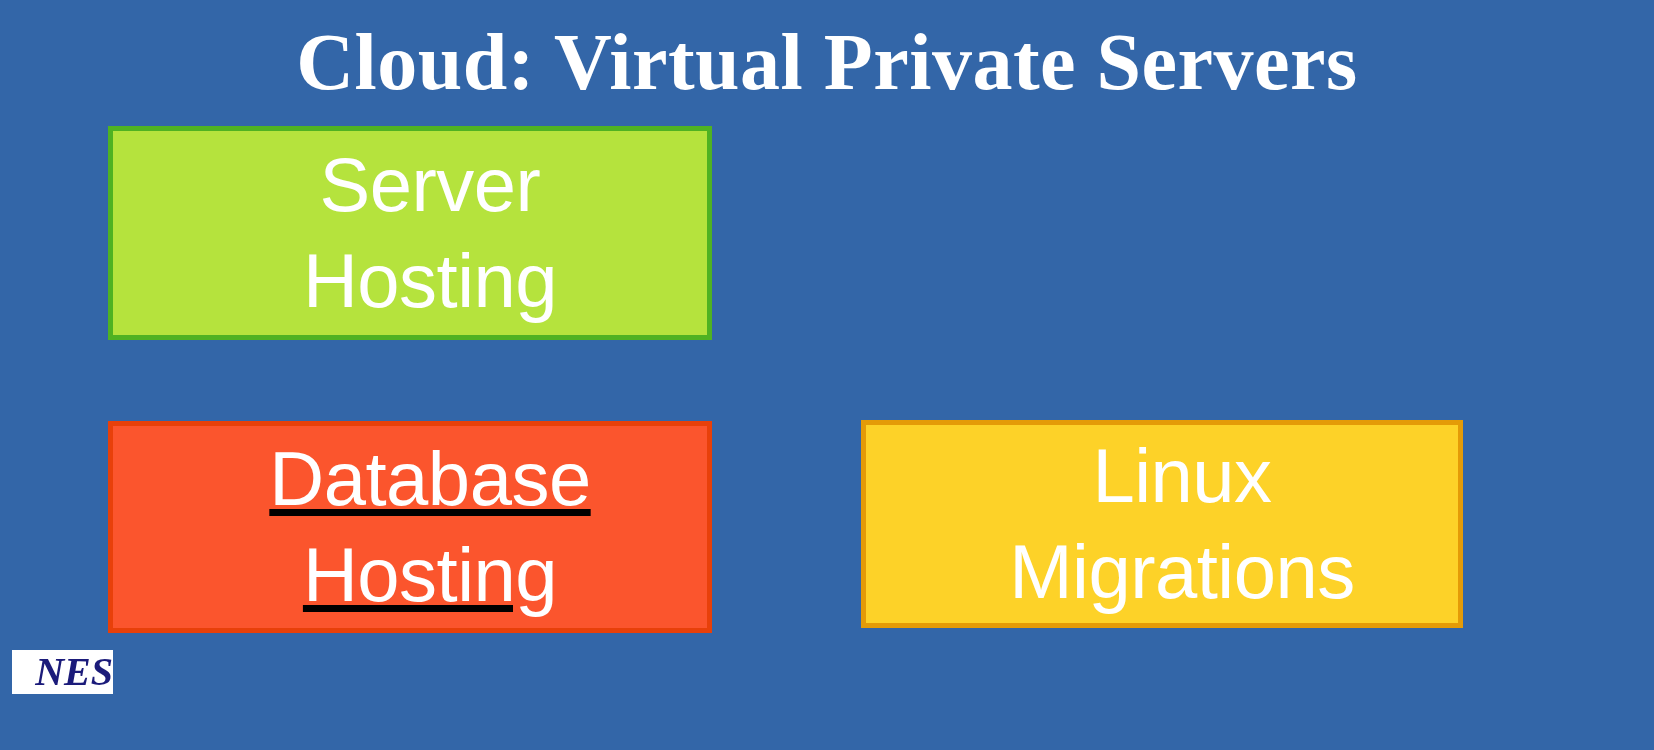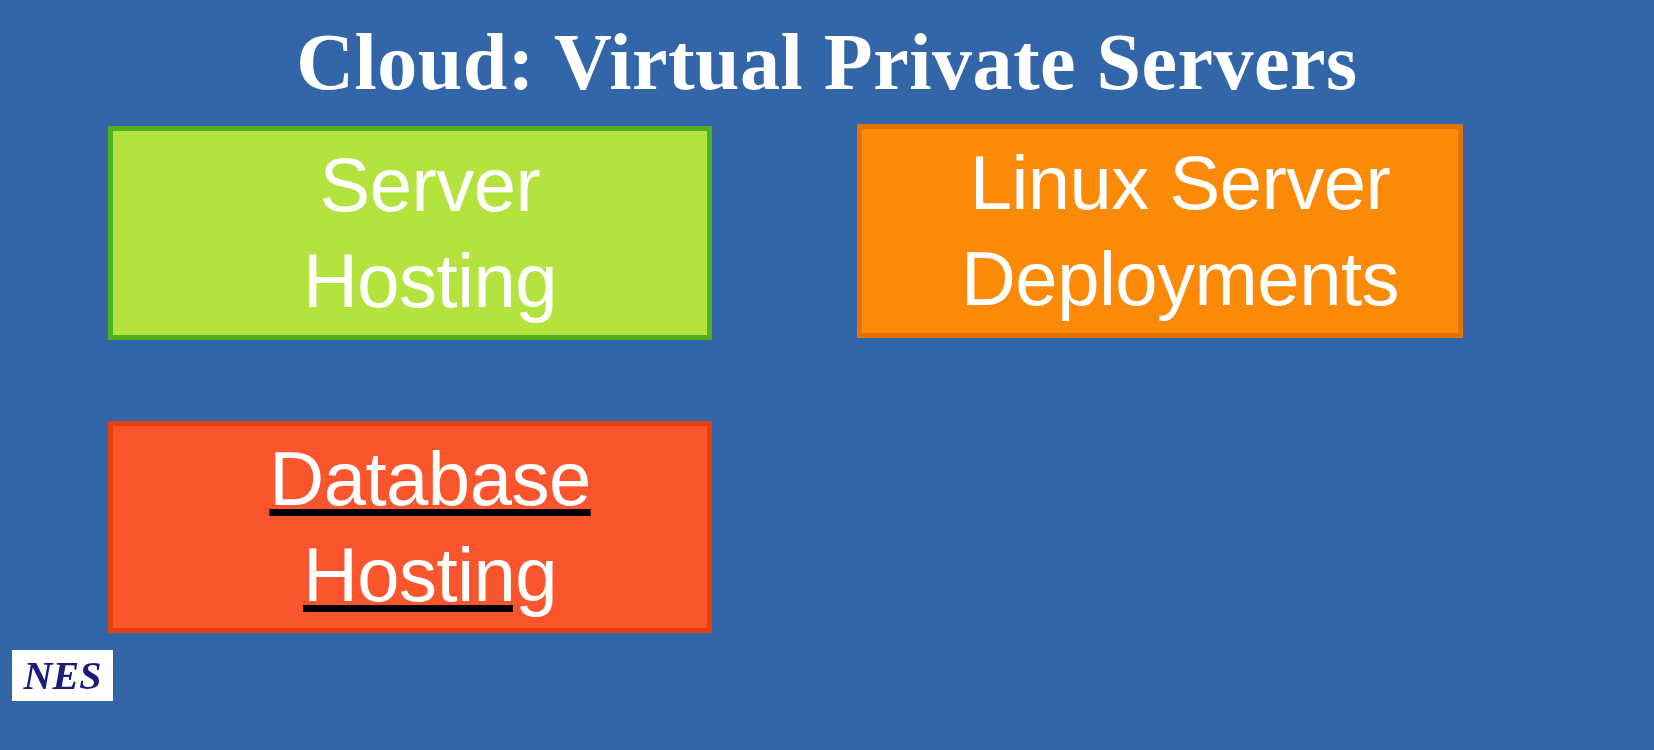--- a/index.html
+++ b/index.html
@@ -94,25 +94,25 @@
     background: #fdd228;
     border: 5px solid #e49b07;
   }
 
   
   #logo {
     position: absolute;
     left: 12px;
     top: 650px;
     width: 101px;
-    height: 51px;
+    height: 44px;
     background: #ffffff;
     display: flex;
     align-items: center;
-    justify-content: center;
+    justify-content: flex-end;
   }
   #logo-text {
     font-family: "Liberation Serif", "DejaVu Serif", serif;
     font-weight: bold;
     font-style: italic;
     font-size: 40px;
     line-height: 40px;
     color: #1b1b7a;
     letter-spacing: 0px;
   }
@@ -134,29 +134,29 @@
 
 <div id="slide">
 
   <div id="title">Cloud: Virtual Private Servers</div>
 
   <div class="box" id="box-server-hosting">
     <span class="box-label">Server
 Hosting</span>
   </div>
 
-  <div class="box" id="box-linux-server-deployments">
-    <span class="box-label">Linux Server
-Deployments</span>
-  </div>
 
   <div class="box" id="box-database-hosting">
     <span class="box-label">Database
 Hosting</span>
   </div>
 
+  <div class="box" id="box-linux-migrations">
+    <span class="box-label">Linux
+Migrations</span>
+  </div>
 
   <div id="logo">
     <span id="logo-text">NES</span>
   </div>
 
 
 </div>
 
 </body></html>

